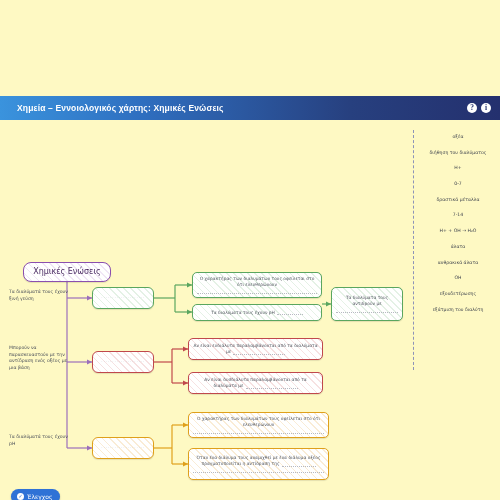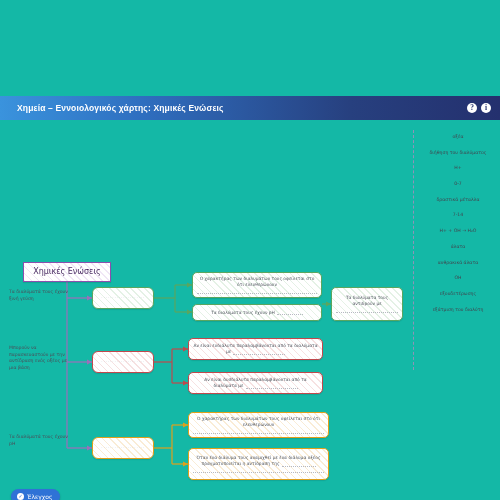--- a/index.html
+++ b/index.html
@@ -2,21 +2,21 @@
 <html><head>
 <meta charset="utf-8">
 <style>
   * { box-sizing: border-box; margin: 0; padding: 0; }
   html, body {
     width: 500px; height: 500px;
     font-family: "Liberation Sans", sans-serif;
     background: #ffffff;
     overflow: hidden;
   }
-  #app { position: relative; width: 500px; height: 500px; background: #14b8a6; }
+  #app { position: relative; width: 500px; height: 500px; background: #fef9c3; }
 
   
   .titlebar {
     position: absolute; left: 0; top: 96px; width: 500px; height: 24px;
     background: linear-gradient(90deg, #3a93dd 0%, #2f6fc0 28%, #27407f 70%, #24306e 100%);
     display: flex; align-items: center;
   }
   .titlebar-text {
     color: #ffffff; font-size: 8.5px; font-weight: bold;
     letter-spacing: .15px; margin-left: 17px; white-space: nowrap;
@@ -61,21 +61,21 @@
   .hatch-red    { background-image: repeating-linear-gradient(45deg, rgba(200, 70, 70,.16) 0 1.2px, rgba(255,255,255,0) 1.2px 5px); }
   .hatch-orange { background-image: repeating-linear-gradient(45deg, rgba(225,150, 25,.18) 0 1.2px, rgba(255,255,255,0) 1.2px 5px); }
 
   .b-purple { border-color: #8b4fae; }
   .b-green  { border-color: #5aa65f; }
   .b-red    { border-color: #c0484c; }
   .b-orange { border-color: #dfa01b; }
 
   .root {
     left: 23px; top: 142px; width: 88px; height: 20px;
-    border-width: 1.4px; border-radius: 0;
+    border-width: 1.4px; border-radius: 8px;
   }
   .root .txt {
     font-size: 8px; color: #4b2c63; font-weight: normal;
     font-family: "DejaVu Sans", sans-serif;
   }
 
   
   .dropzone {
     width: 62px; height: 22px; border-width: 1.6px; border-radius: 6px;
   }

